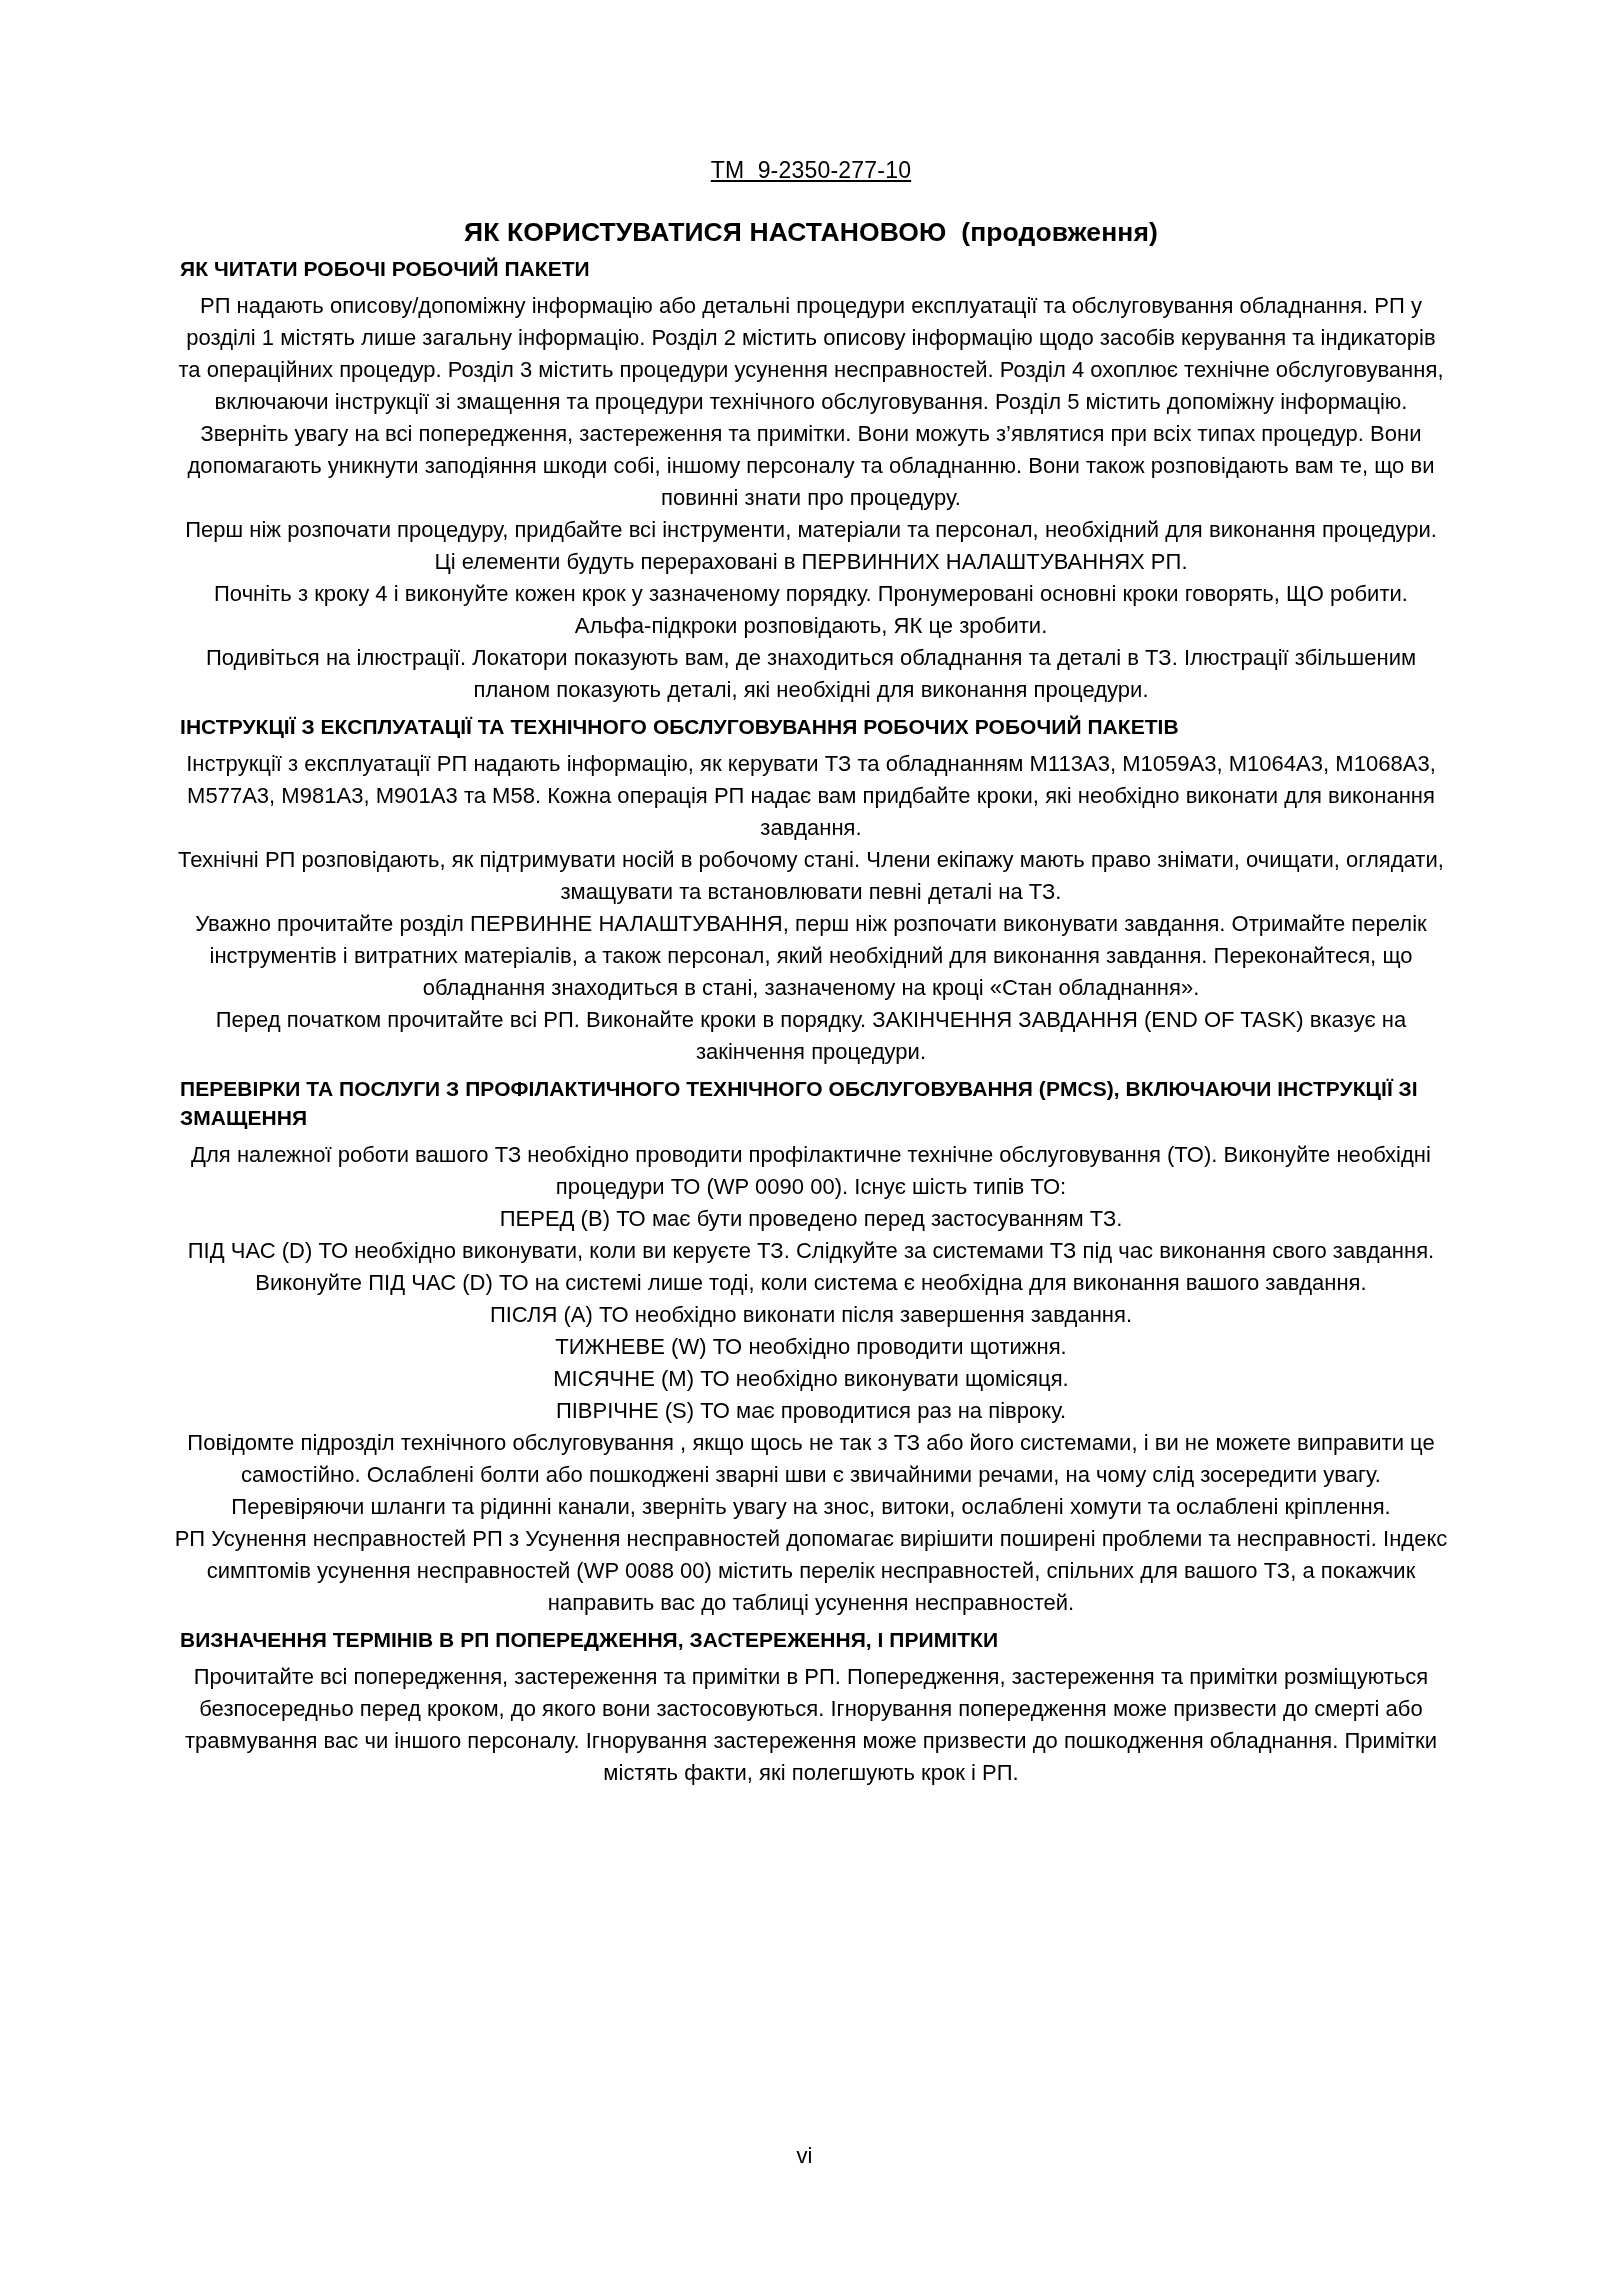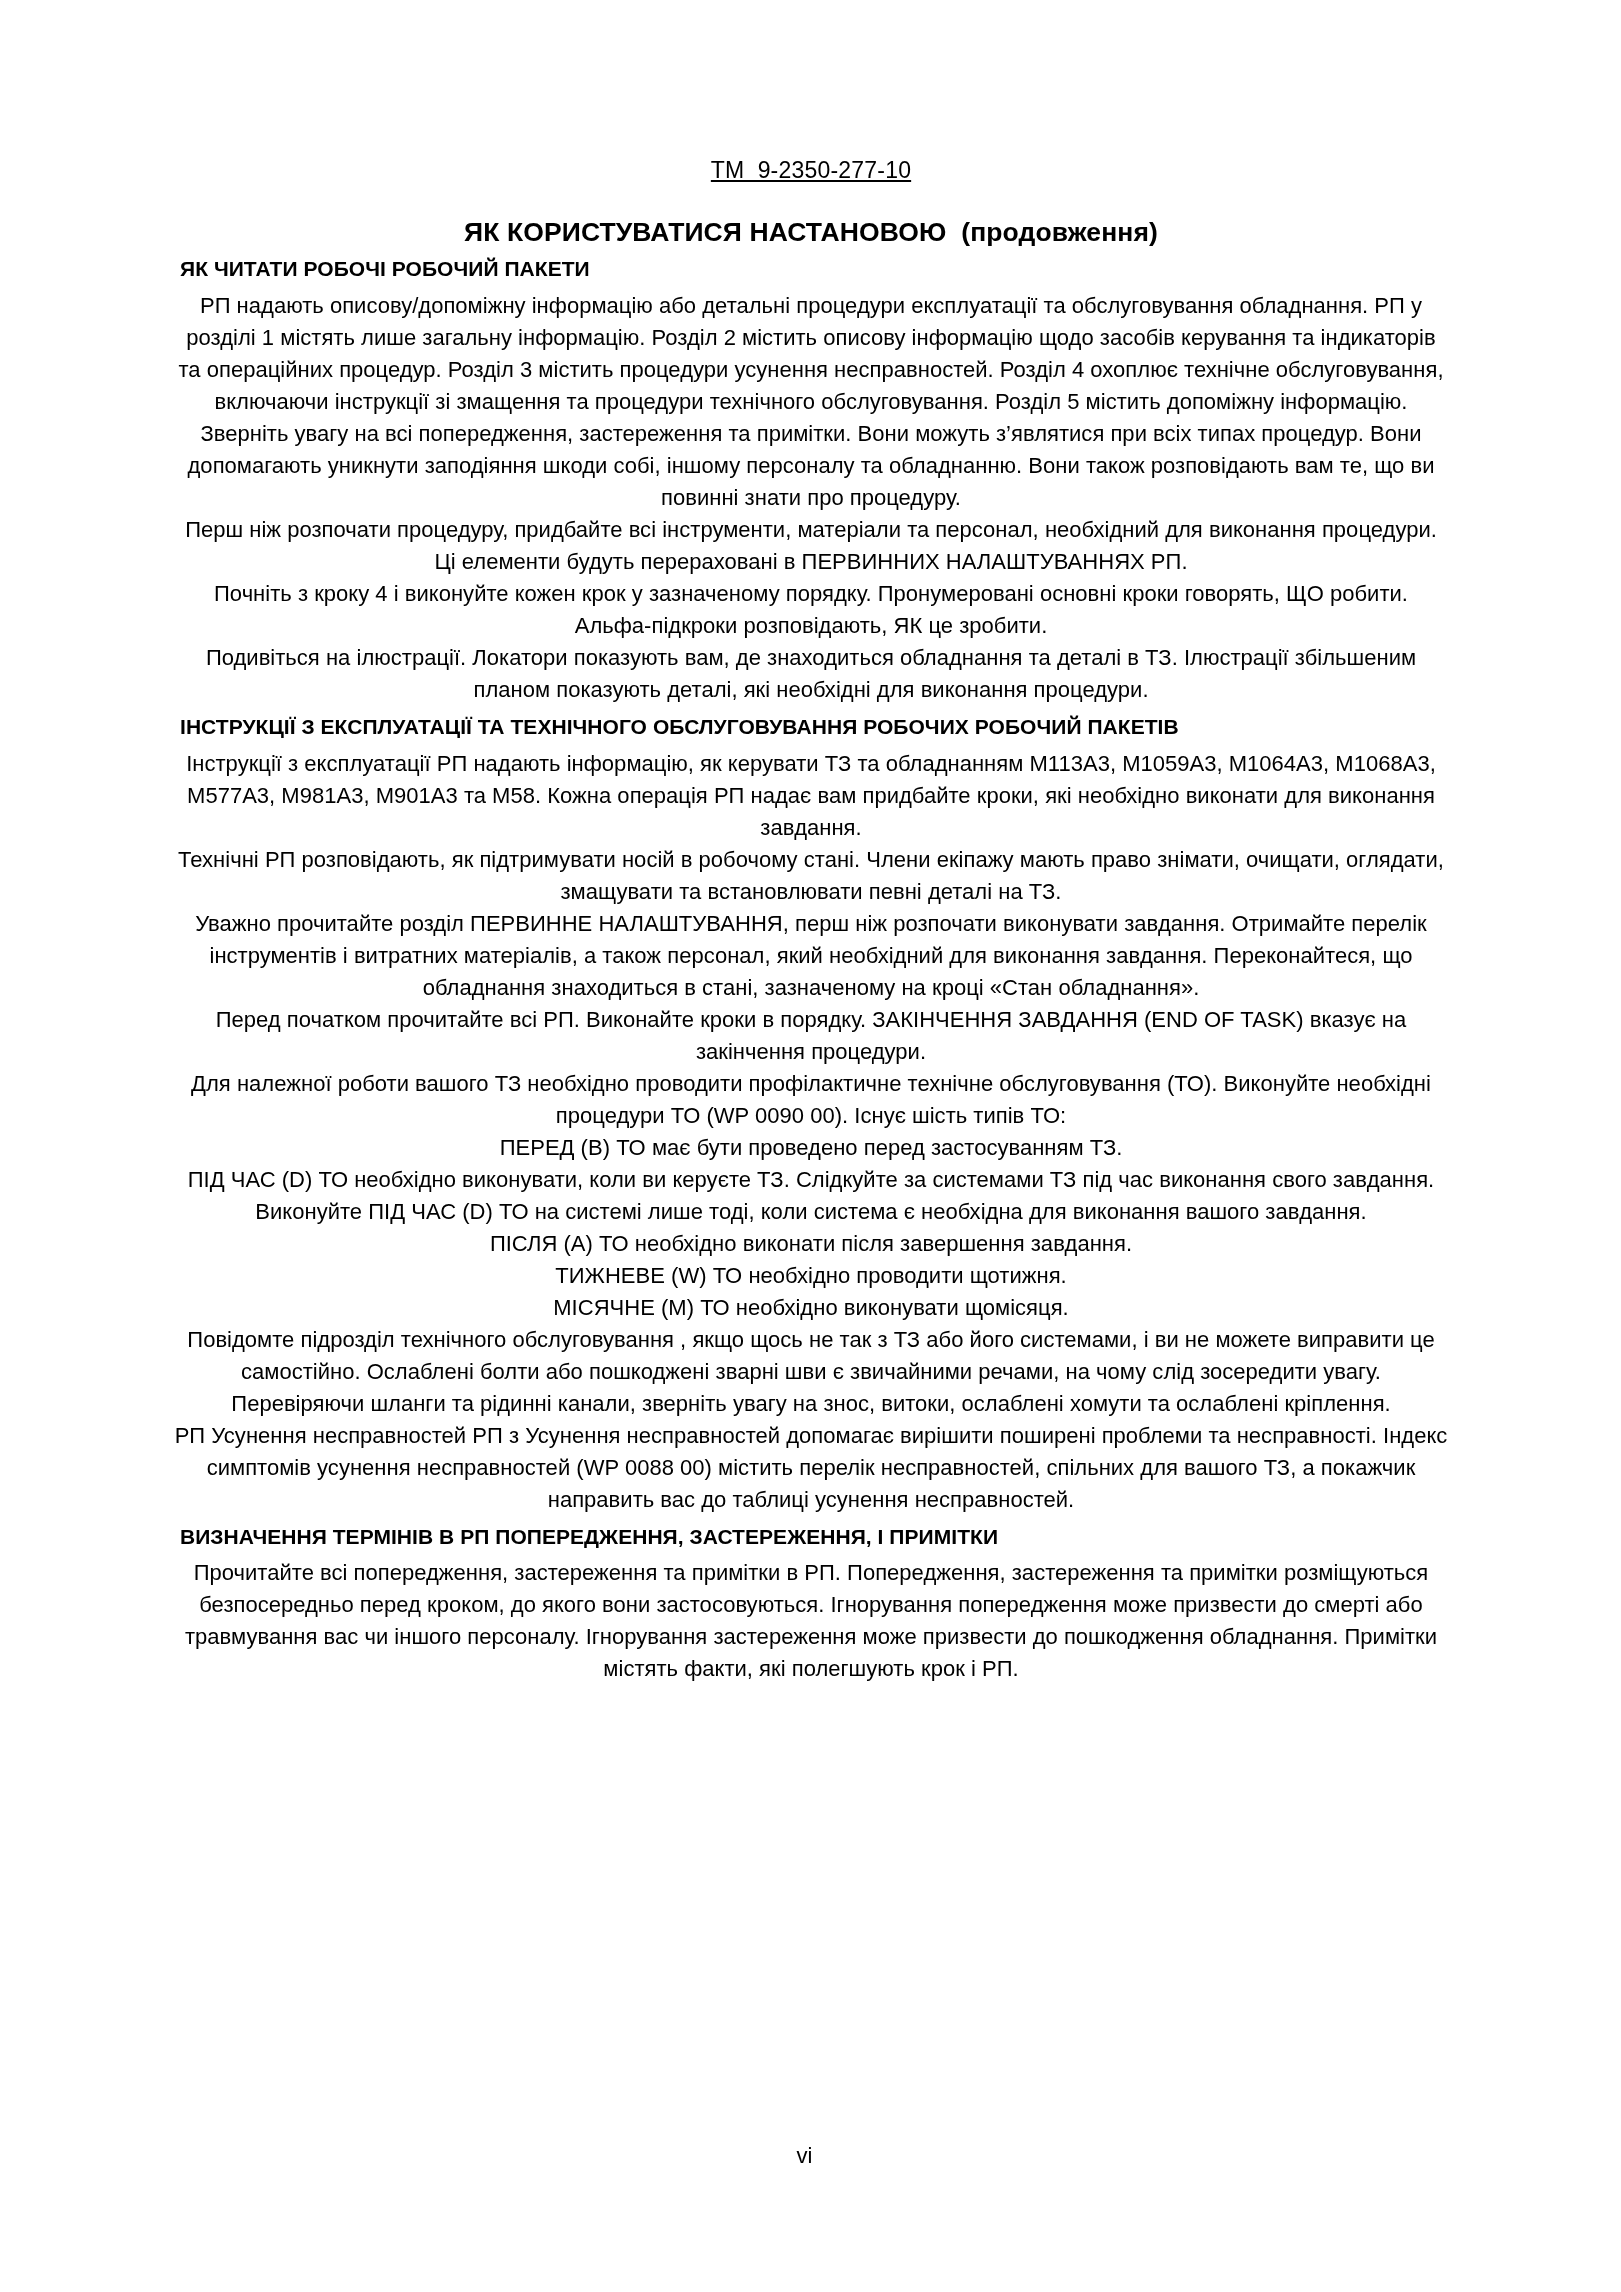--- a/index.html
+++ b/index.html
@@ -90,26 +90,28 @@
     <p class="body-text p-gap">Перш ніж розпочати процедуру, придбайте всі інструменти, матеріали та персонал, необхідний для виконання процедури. Ці елементи будуть перераховані в ПЕРВИННИХ НАЛАШТУВАННЯХ РП.</p>
     <p class="body-text p-gap">Почніть з кроку 4 і виконуйте кожен крок у зазначеному порядку. Пронумеровані основні кроки говорять, ЩО робити. Альфа-підкроки розповідають, ЯК це зробити.</p>
     <p class="body-text p-gap">Подивіться на ілюстрації. Локатори показують вам, де знаходиться обладнання та деталі в ТЗ. Ілюстрації збільшеним планом показують деталі, які необхідні для виконання процедури.</p>
 
     <h2 class="section-heading sec-gap-2">ІНСТРУКЦІЇ З ЕКСПЛУАТАЦІЇ ТА ТЕХНІЧНОГО ОБСЛУГОВУВАННЯ РОБОЧИХ РОБОЧИЙ ПАКЕТІВ</h2>
     <p class="body-text p-gap-first">Інструкції з експлуатації РП  надають інформацію, як керувати ТЗ та обладнанням M113A3, M1059A3, M1064A3, M1068A3, M577A3, M981A3, M901A3 та M58. Кожна операція РП надає вам придбайте кроки, які необхідно виконати для виконання завдання.</p>
     <p class="body-text p-gap">Технічні РП розповідають, як підтримувати носій в робочому стані. Члени екіпажу мають право знімати, очищати, оглядати, змащувати та встановлювати певні деталі на ТЗ.</p>
     <p class="body-text p-gap">Уважно прочитайте розділ ПЕРВИННЕ НАЛАШТУВАННЯ, перш ніж розпочати виконувати завдання. Отримайте перелік інструментів і витратних матеріалів, а також персонал, який необхідний для виконання завдання. Переконайтеся, що обладнання знаходиться в стані, зазначеному на кроці  «Стан обладнання».</p>
     <p class="body-text p-gap">Перед початком прочитайте всі РП. Виконайте кроки в порядку. ЗАКІНЧЕННЯ ЗАВДАННЯ (END OF TASK) вказує на закінчення процедури.</p>
 
+    <h2 class="section-heading sec-gap-2">ПЕРЕВІРКИ ТА ПОСЛУГИ З ПРОФІЛАКТИЧНОГО ТЕХНІЧНОГО ОБСЛУГОВУВАННЯ (PMCS), ВКЛЮЧАЮЧИ ІНСТРУКЦІЇ ЗІ ЗМАЩЕННЯ</h2>
     <p class="body-text p-gap-first">Для належної роботи вашого ТЗ  необхідно проводити профілактичне технічне обслуговування  (ТО). Виконуйте необхідні процедури ТО (WP 0090 00). Існує шість типів ТО:</p>
     <p class="body-text p-gap">ПЕРЕД (B) ТО має бути проведено перед застосуванням ТЗ.</p>
     <p class="body-text p-gap">ПІД ЧАС (D) ТО необхідно виконувати, коли ви керуєте ТЗ. Слідкуйте за системами ТЗ під час виконання свого завдання. Виконуйте ПІД ЧАС (D) ТО на системі лише тоді, коли система є необхідна для виконання вашого завдання.</p>
     <p class="body-text p-gap">ПІСЛЯ (A) ТО  необхідно виконати після завершення завдання.</p>
     <p class="body-text p-gap">ТИЖНЕВЕ (W) ТО необхідно проводити щотижня.</p>
     <p class="body-text p-gap">МІСЯЧНЕ (M) ТО необхідно виконувати щомісяця.</p>
+    <p class="body-text p-gap">ПІВРІЧНЕ (S) ТО має проводитися раз на півроку.</p>
     <p class="body-text p-gap">Повідомте підрозділ  технічного обслуговування , якщо щось не так з ТЗ або його системами, і ви не можете виправити це самостійно. Ослаблені болти або пошкоджені зварні шви є звичайними речами, на чому слід зосередити увагу.   Перевіряючи шланги та рідинні канали, зверніть увагу на знос, витоки, ослаблені хомути та ослаблені кріплення.</p>
     <p class="body-text p-gap"><span class="lead-bold">РП Усунення несправностей</span><span> РП з Усунення несправностей допомагає вирішити поширені проблеми та несправності. Індекс симптомів усунення несправностей (WP 0088 00) містить перелік несправностей, спільних для вашого ТЗ, а покажчик направить вас до таблиці усунення несправностей.</span></p>
 
     <h2 class="section-heading sec-gap-2">ВИЗНАЧЕННЯ ТЕРМІНІВ В РП  ПОПЕРЕДЖЕННЯ, ЗАСТЕРЕЖЕННЯ, І ПРИМІТКИ</h2>
     <p class="body-text p-gap-first">Прочитайте всі попередження, застереження та примітки в РП. Попередження, застереження та примітки розміщуються безпосередньо перед кроком, до якого вони застосовуються. Ігнорування попередження може призвести до смерті або травмування вас чи іншого персоналу. Ігнорування застереження може призвести до пошкодження обладнання. Примітки містять факти, які полегшують крок  і РП.</p>
 
   </div>
 
   <div class="page-number">vi</div>
 </div>

